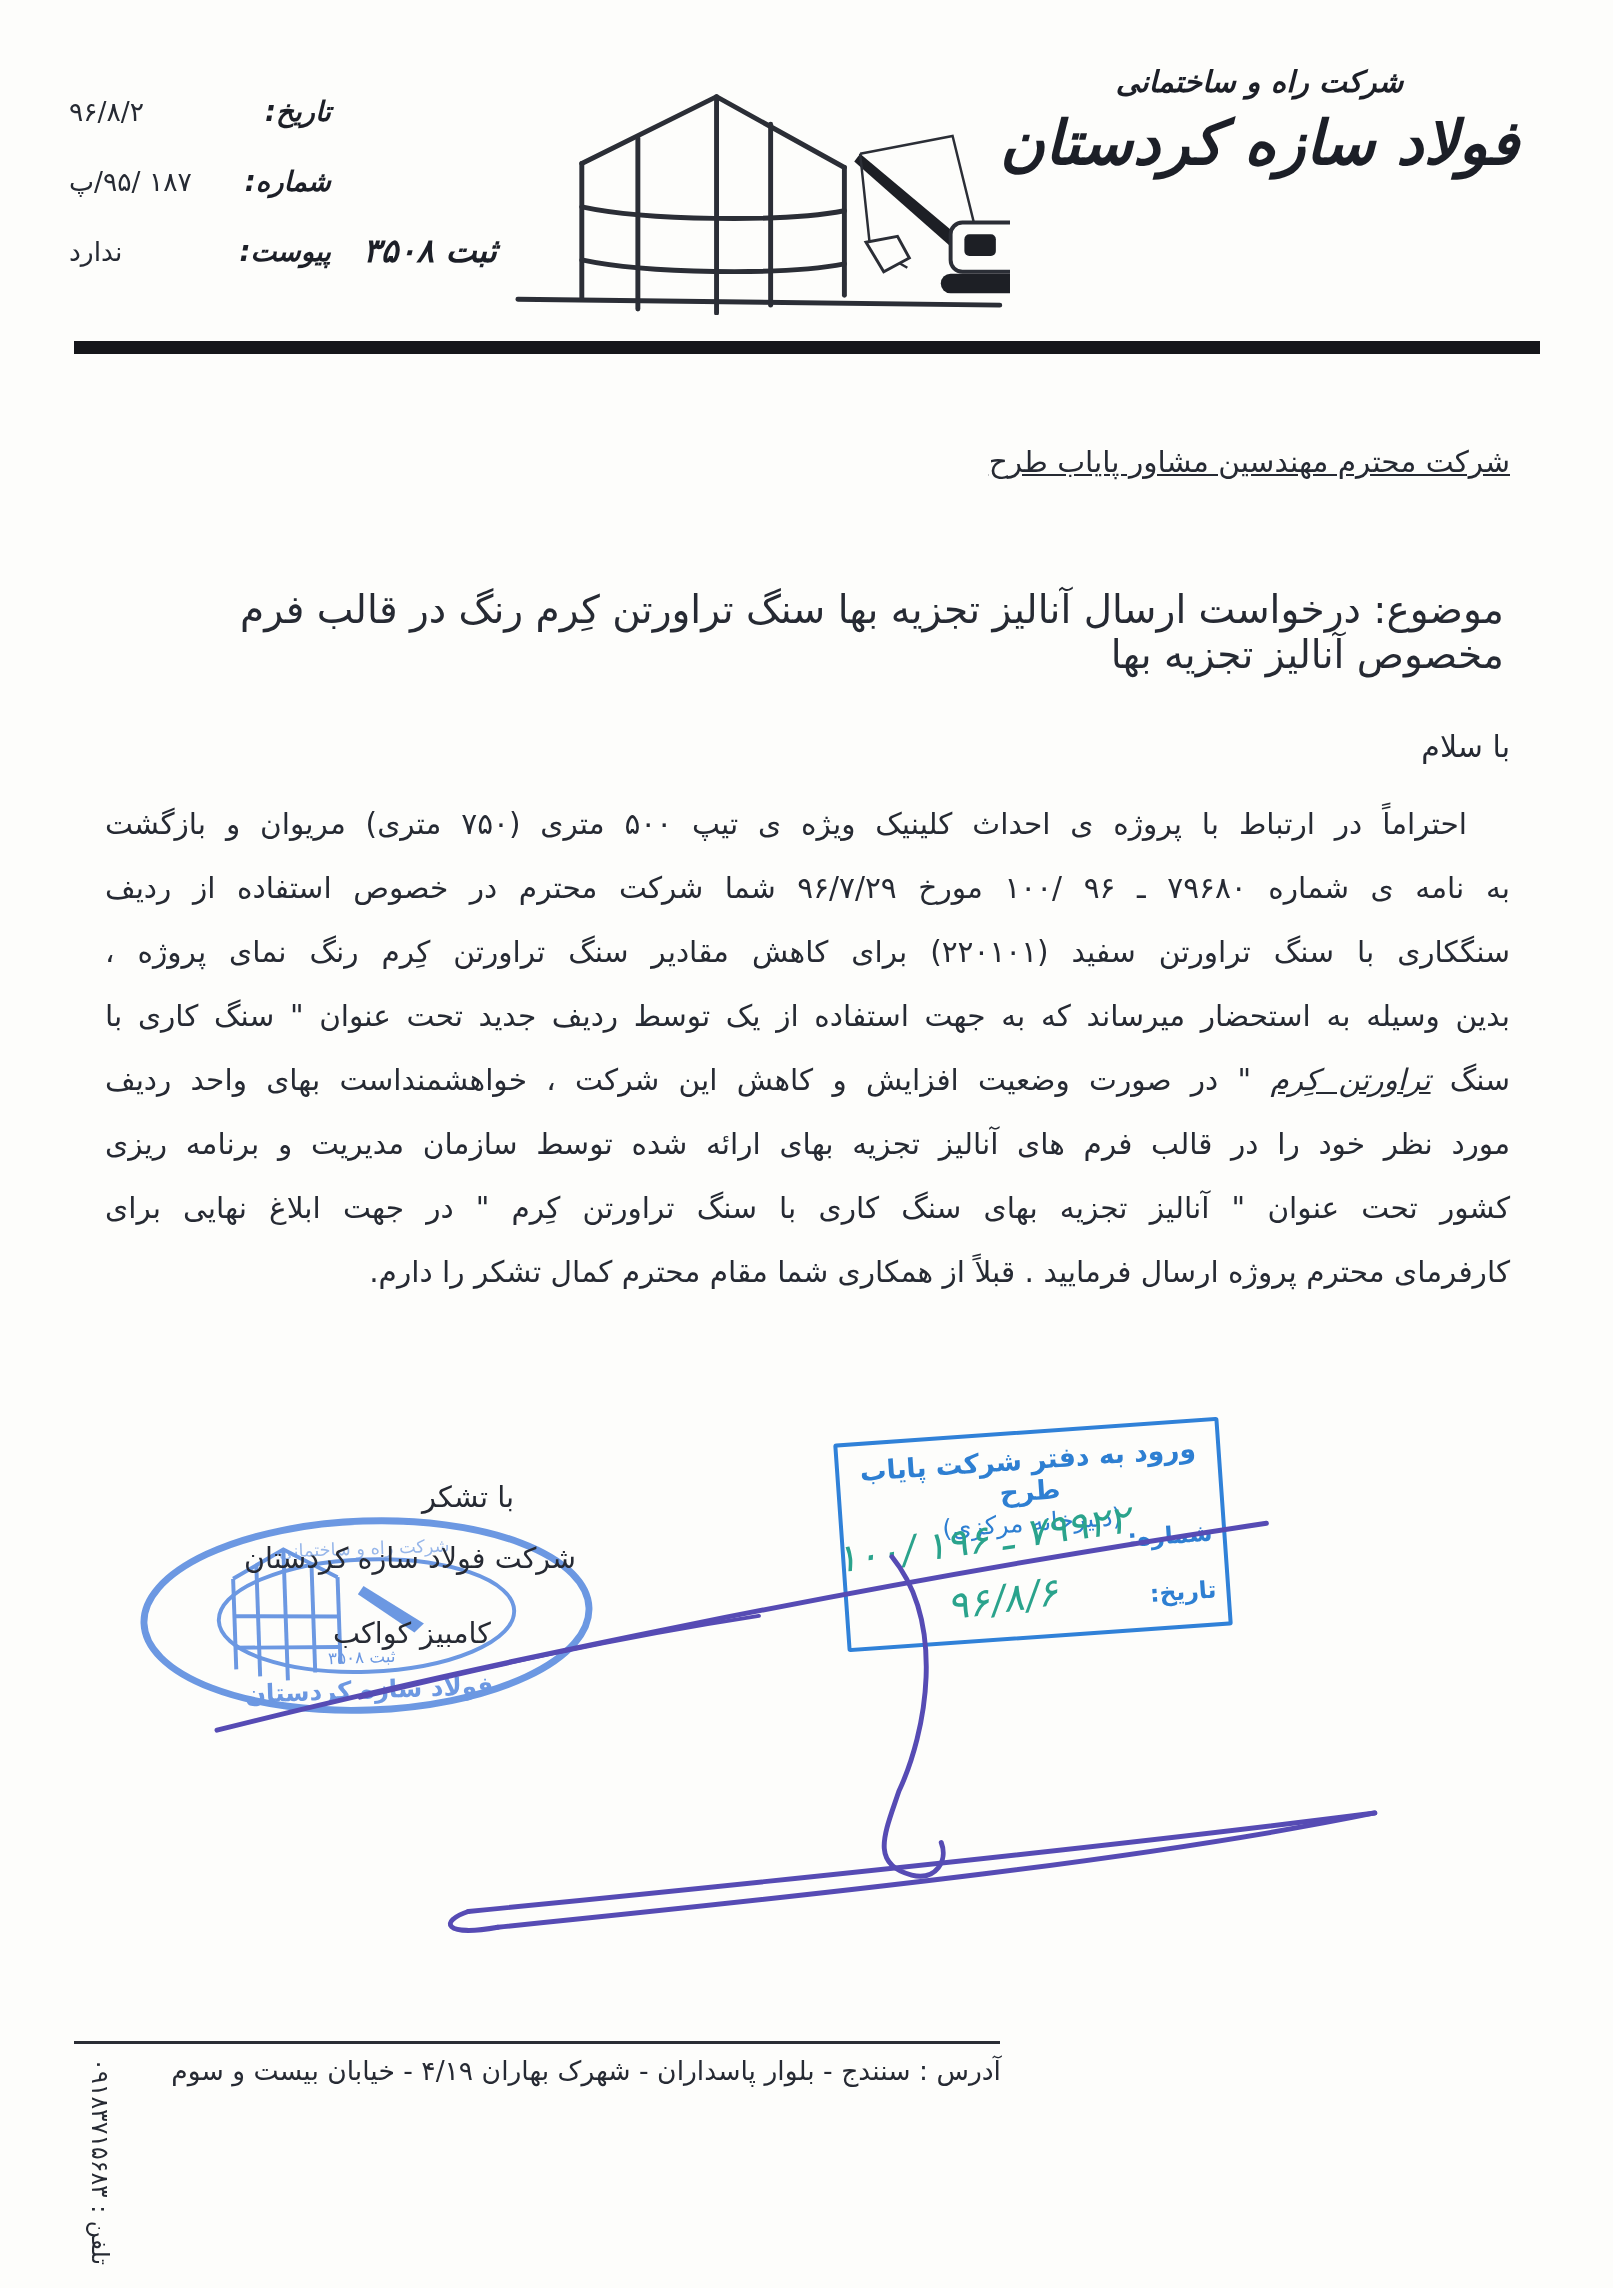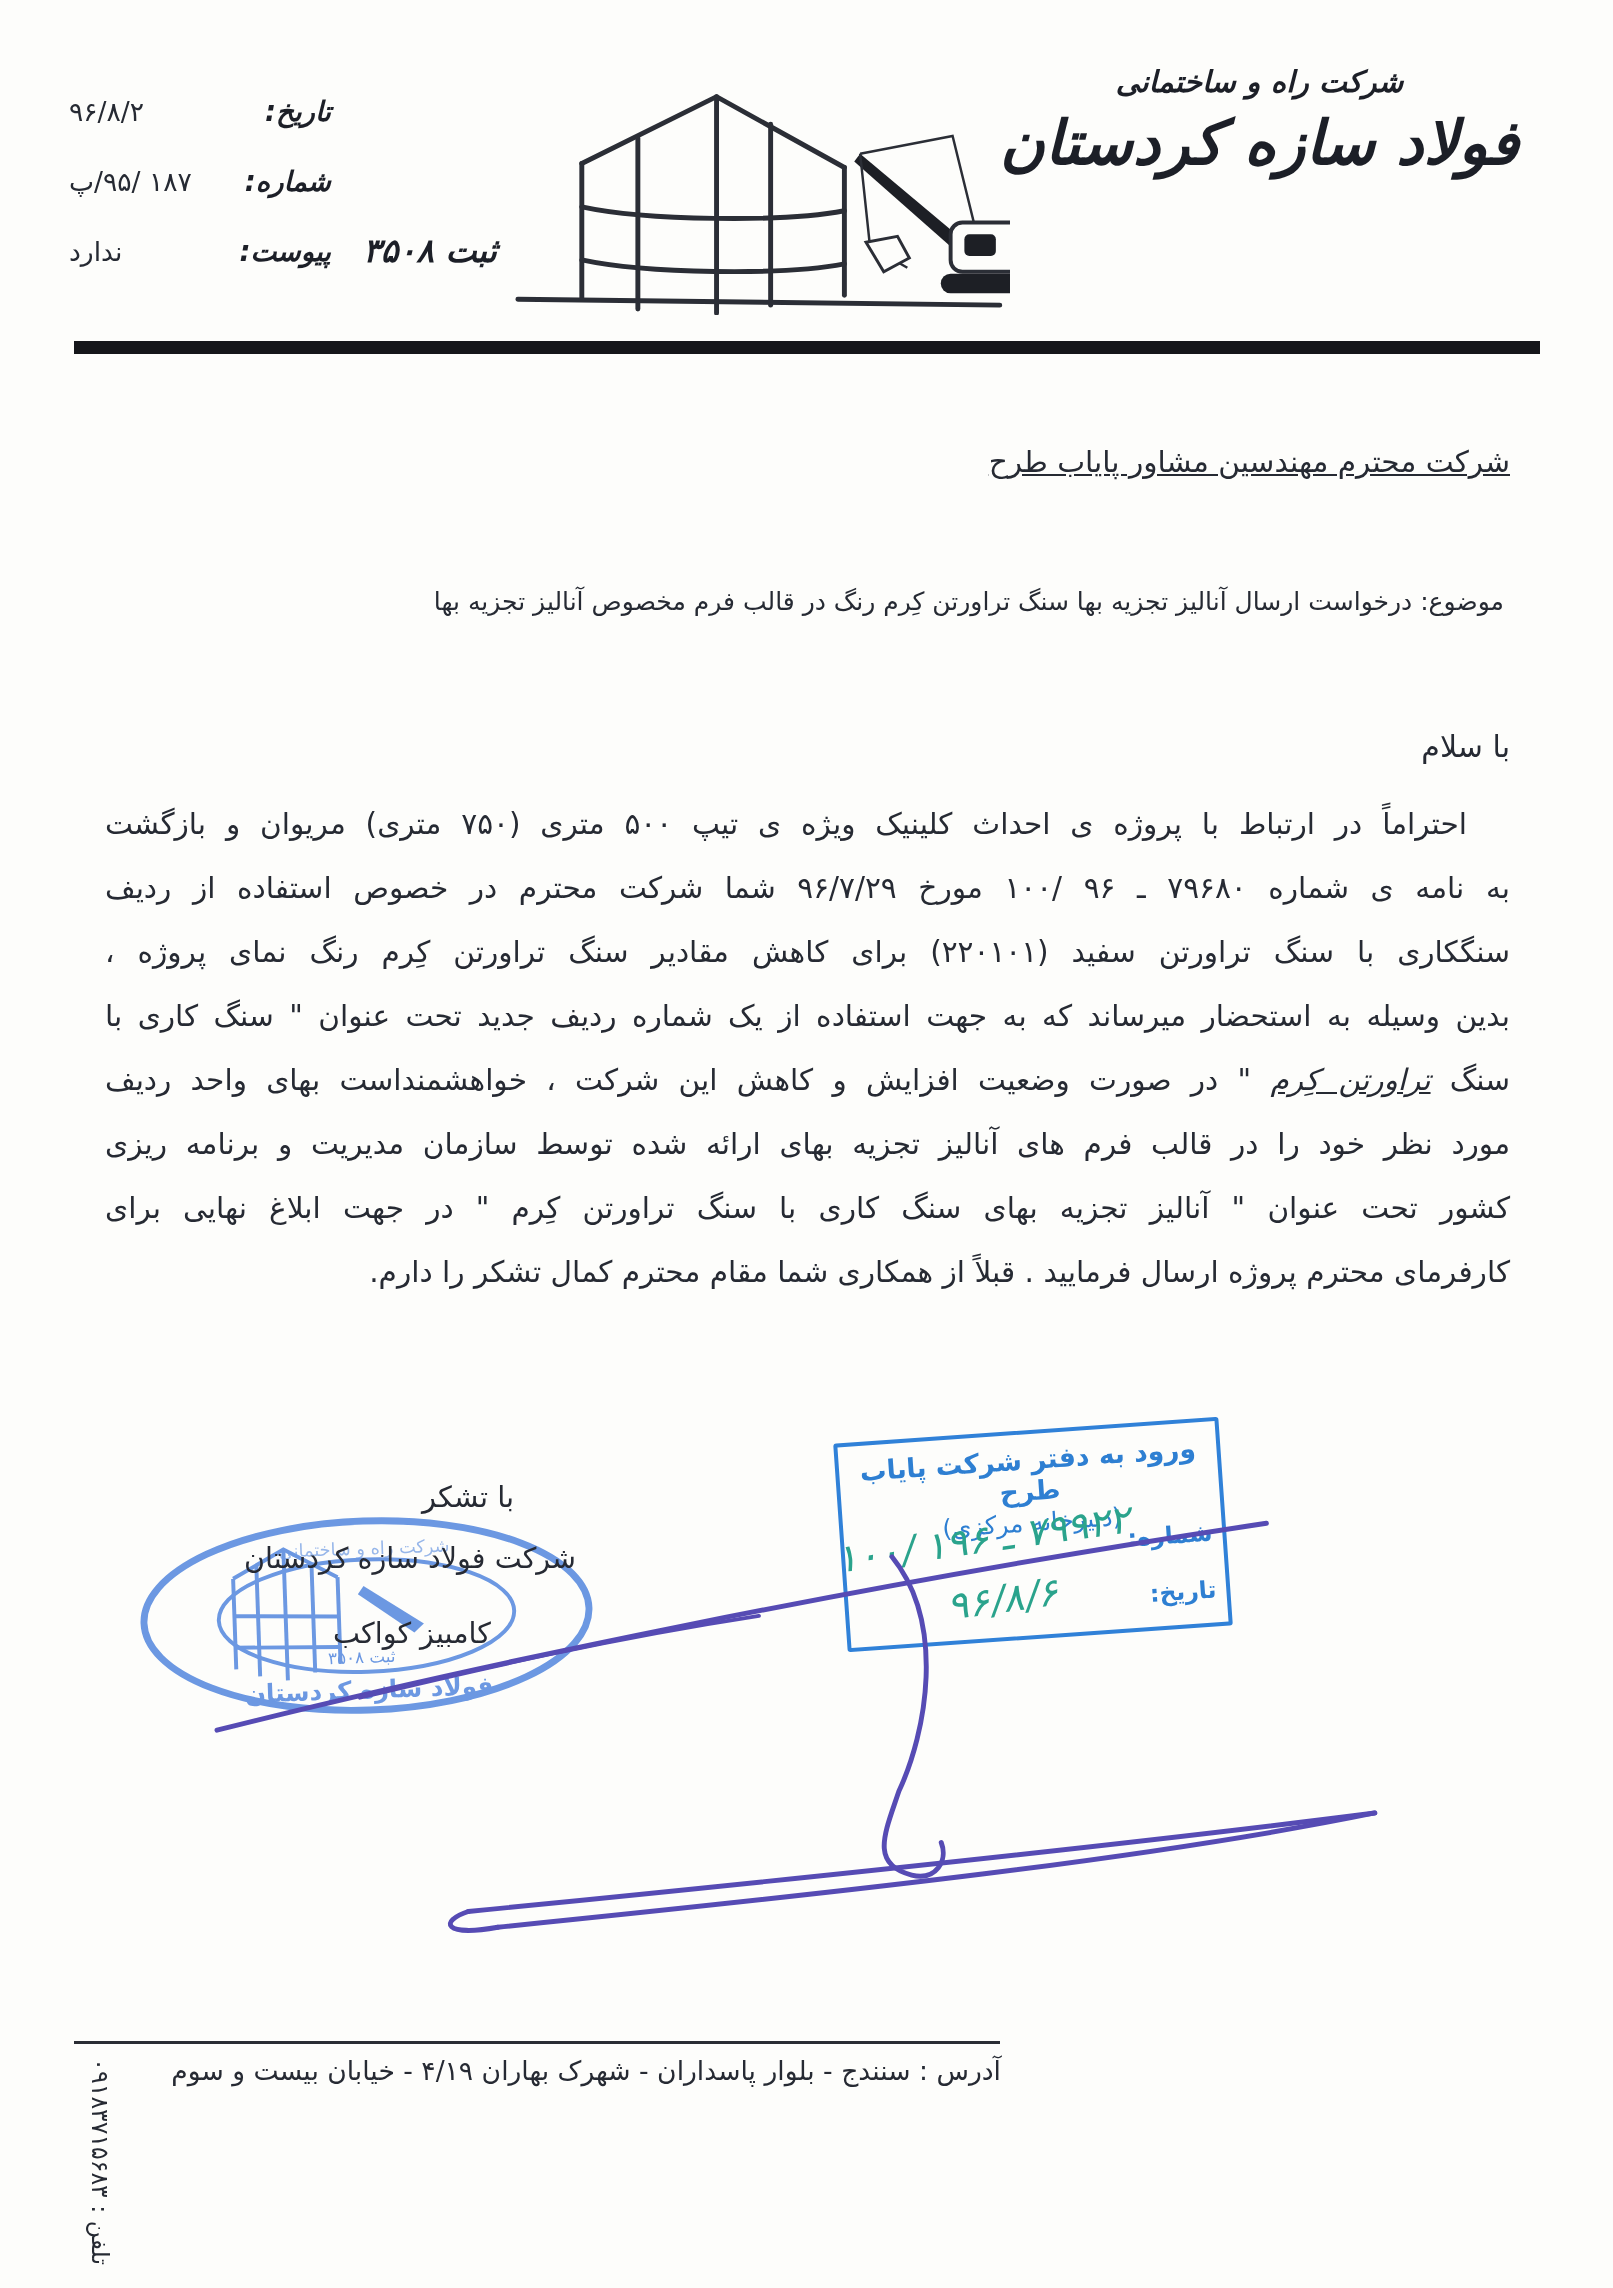--- a/index.html
+++ b/index.html
@@ -15,21 +15,21 @@
   .meta-label{font-size:27.6px;}
   .meta-value{font-size:26.6px;white-space:nowrap;}
   .logo-svg{position:absolute;left:488px;top:77px;width:522px;height:238px;}
   .logo-reg{position:absolute;left:363px;top:231px;font-size:33px;direction:rtl;white-space:nowrap;}
   .brand{position:absolute;right:69px;top:65px;width:571px;text-align:center;direction:rtl;}
   .brand-type{font-size:29.6px;}
   .brand-name{font-size:61px;white-space:nowrap;margin-top:7.9px;}
   .top-rule{position:absolute;left:74px;top:341px;width:1466px;height:12.8px;background:#15161a;}
   
   .recipient{position:absolute;right:104px;top:445px;font-size:29.6px;direction:rtl;white-space:nowrap;text-decoration:underline;}
-  .subject{position:absolute;right:110px;top:587px;width:1302px;font-size:25px;direction:rtl;text-align:right;}
+  .subject{position:absolute;right:110px;top:587px;width:1302px;font-size:39px;direction:rtl;text-align:right;}
   .salutation{position:absolute;right:104px;top:729px;font-size:30px;direction:rtl;}
   .body{position:absolute;right:104px;top:792px;width:1405px;direction:rtl;font-size:29.6px;}
   .body-line{line-height:64px;text-align:justify;text-align-last:justify;}
   .body-line.first{padding-right:43px;}
   .body-line.last{text-align-last:right;}
   .emph{font-style:italic;text-decoration:underline;}
   
   .received-stamp{
     position:absolute;left:840px;top:1430px;width:386px;height:209px;
     border:4.9px solid #3081d8;border-radius:3px;transform:rotate(-4deg);
@@ -111,21 +111,21 @@
   <div class="top-rule"></div>
 
   <div class="recipient">شرکت محترم مهندسین مشاور پایاب طرح</div>
   <div class="subject">موضوع: درخواست ارسال آنالیز تجزیه بها سنگ تراورتن کِرم رنگ در قالب فرم مخصوص آنالیز تجزیه بها</div>
   <div class="salutation">با سلام</div>
 
   <div class="body">
     <div class="body-line first">احتراماً در ارتباط با پروژه ی احداث کلینیک ویژه ی تیپ ۵۰۰ متری (۷۵۰ متری) مریوان و بازگشت</div>
     <div class="body-line">به نامه ی شماره ۷۹۶۸۰ ـ ۹۶ /۱۰۰ مورخ ۹۶/۷/۲۹ شما شرکت محترم در خصوص استفاده از ردیف</div>
     <div class="body-line">سنگکاری با سنگ تراورتن سفید (۲۲۰۱۰۱) برای کاهش مقادیر سنگ تراورتن کِرم رنگ نمای پروژه ،</div>
-    <div class="body-line">بدین وسیله به استحضار میرساند که به جهت استفاده از یک شماره ردیف جدید تحت عنوان " سنگ کاری با</div>
+    <div class="body-line">بدین وسیله به استحضار میرساند که به جهت استفاده از یک توسط ردیف جدید تحت عنوان " سنگ کاری با</div>
     <div class="body-line"><span>سنگ </span><span class="emph">تراورتن کِرم</span><span> " در صورت وضعیت افزایش و کاهش این شرکت ، خواهشمنداست بهای واحد ردیف</span></div>
     <div class="body-line">مورد نظر خود را در قالب فرم های آنالیز تجزیه بهای ارائه شده توسط سازمان مدیریت و برنامه ریزی</div>
     <div class="body-line">کشور تحت عنوان " آنالیز تجزیه بهای سنگ کاری با سنگ تراورتن کِرم " در جهت ابلاغ نهایی برای</div>
     <div class="body-line last">کارفرمای محترم پروژه ارسال فرمایید . قبلاً از همکاری شما مقام محترم کمال تشکر را دارم.</div>
   </div>
 
   <div class="received-stamp">
     <div class="rs-line1">ورود به دفتر شرکت پایاب طرح</div>
     <div class="rs-line2">(دبیرخانه مرکزی)</div>
     <div class="rs-number-label">شماره:</div>

